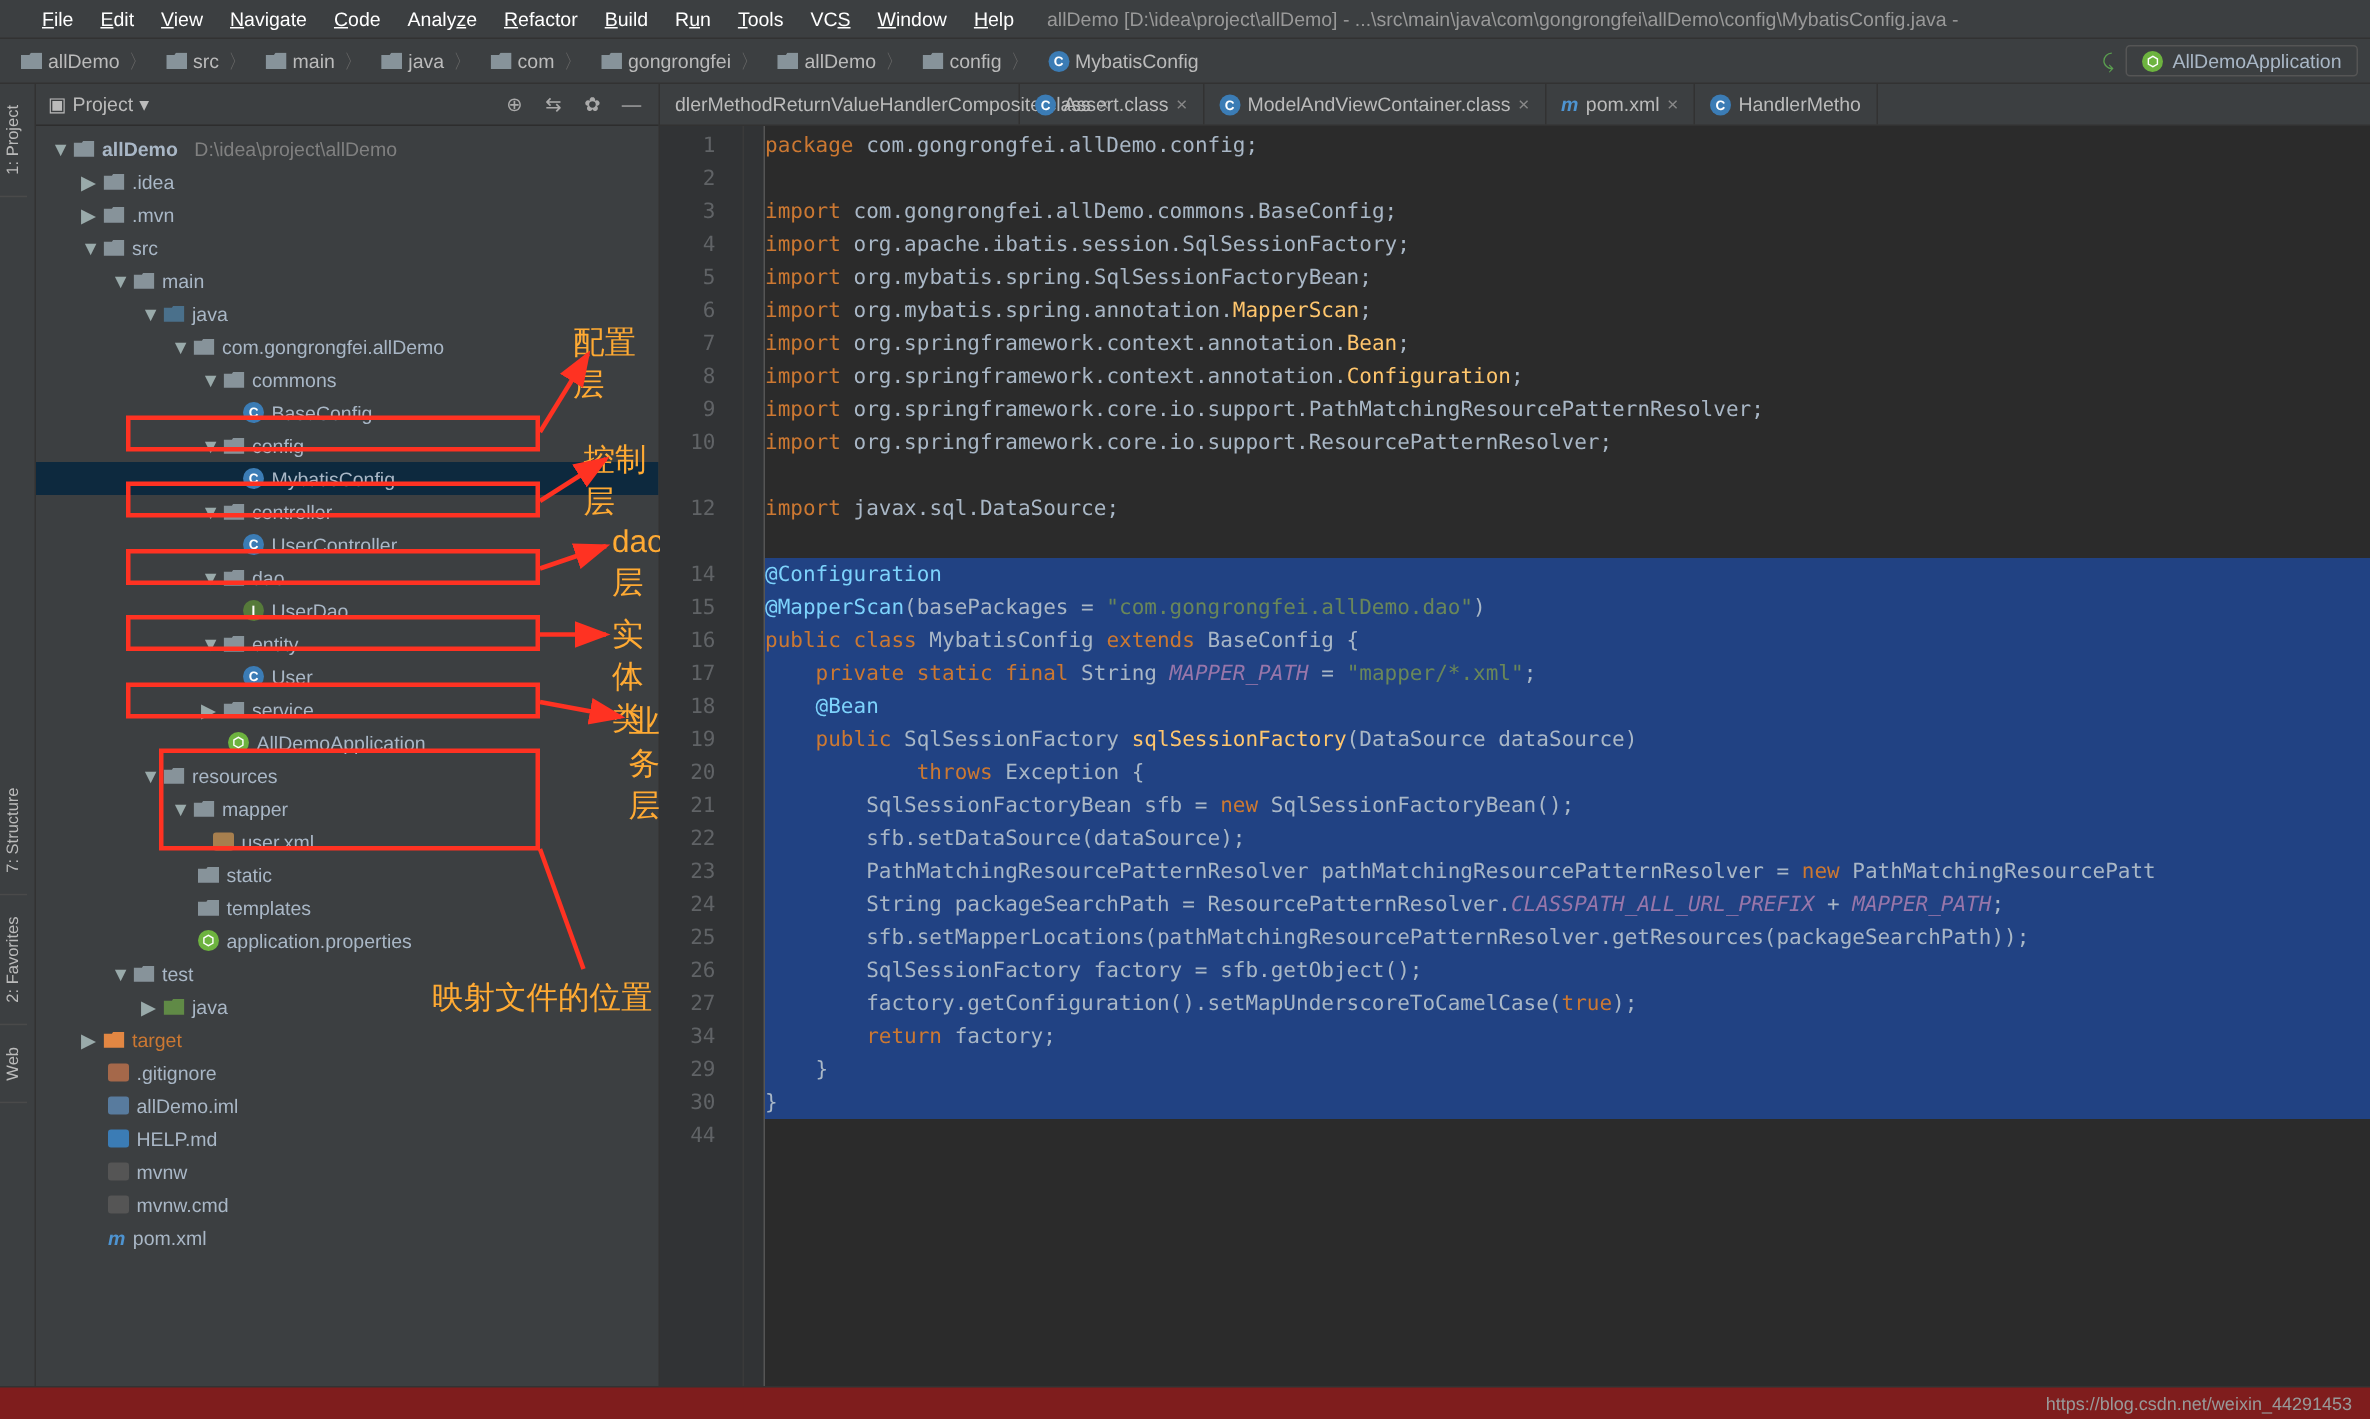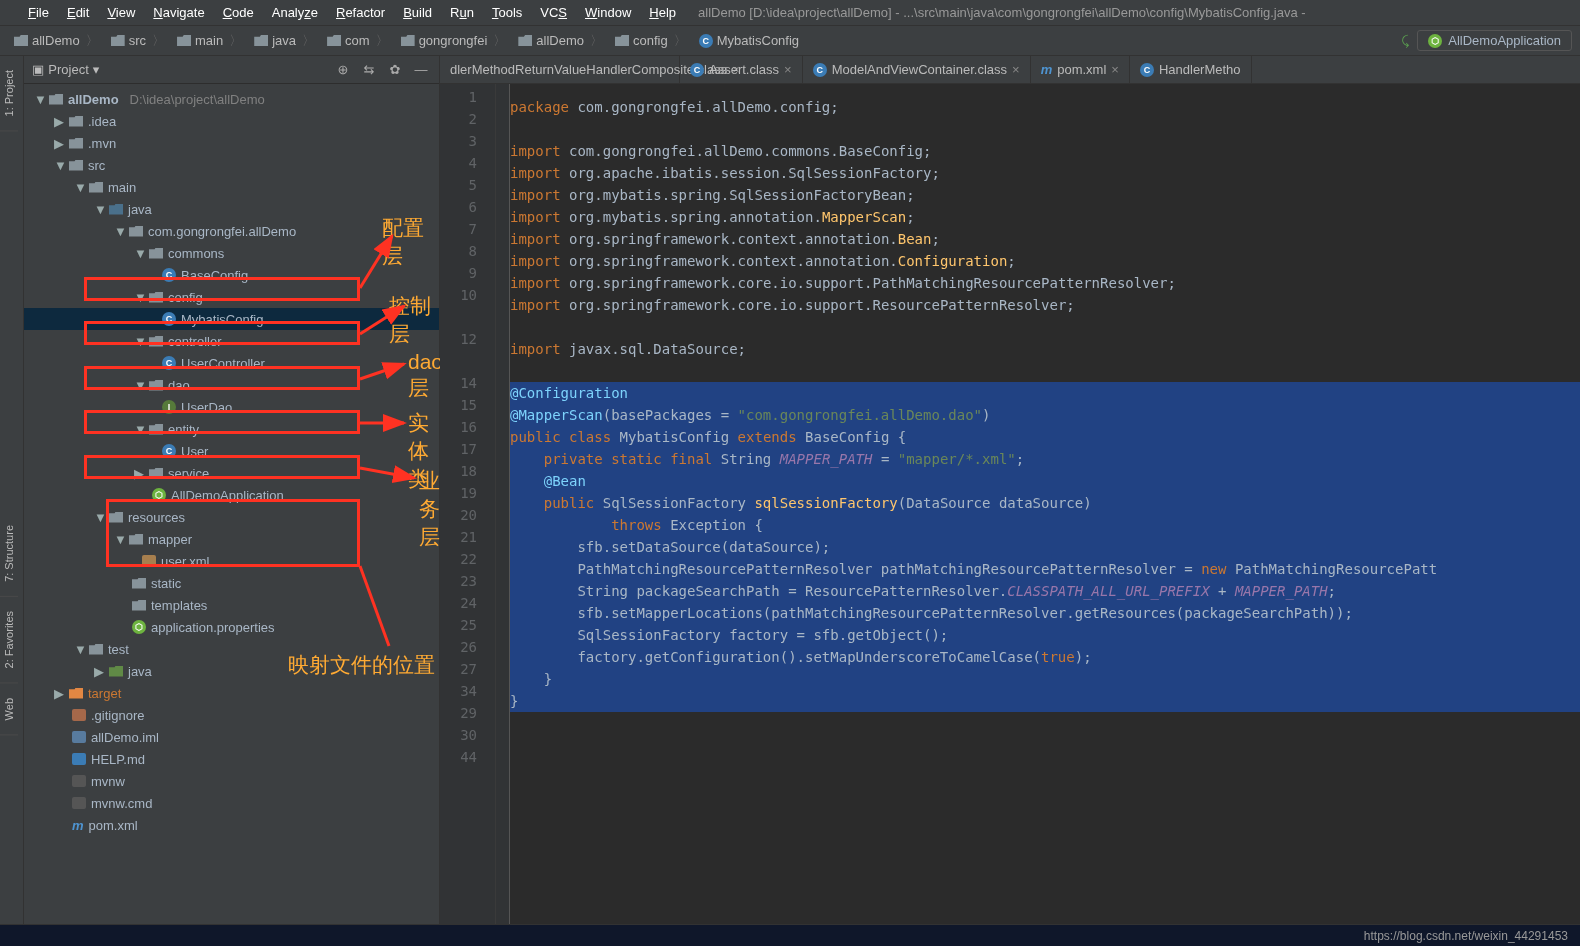--- a/index.html
+++ b/index.html
@@ -51,32 +51,32 @@
 
 
 .editor{flex:1;display:flex;flex-direction:column;background:#2b2b2b}
 .tabs{height:28px;background:#3c3f41;display:flex;align-items:stretch;overflow:hidden;border-bottom:1px solid #323232}
 .tab{display:flex;align-items:center;gap:5px;padding:0 10px;border-right:1px solid #323232;cursor:pointer;color:#bbb;max-width:240px}
 .tab .x{color:#888;cursor:pointer}
 .code{flex:1;display:flex;position:relative;overflow:hidden;font-family:"Consolas",monospace;font-size:14px}
 .gutter{width:56px;background:#313335;text-align:right;padding-top:2px;color:#606366;border-right:1px solid #3a3a3a}
 .gutter div{height:22px;line-height:22px;padding-right:18px}
 .marks{width:14px;background:#313335;border-right:1px solid #555}
-.lines{flex:1;padding-top:12px;overflow:hidden}
+.lines{flex:1;padding-top:2px;overflow:hidden}
 .ln{height:22px;line-height:22px;white-space:pre}
 .ln.hl{background:#214283}
 .kw{color:#cc7832}
 .str{color:#6a8759}
 .ann{color:#7dd3fc}
 .it{font-style:italic;color:#9876aa}
 .fn{color:#ffc66d}
 .typ{color:#a9b7c6}
 
 
-.status{position:absolute;bottom:0;left:0;right:0;height:22px;background:#0f172a;display:flex;align-items:center;justify-content:flex-end;padding:0 12px;color:#999;font-size:12px;border-top:1px solid #323232}
+.status{position:absolute;bottom:0;left:0;right:0;height:22px;background:#7f1d1d;display:flex;align-items:center;justify-content:flex-end;padding:0 12px;color:#999;font-size:12px;border-top:1px solid #323232}
 </style>
 </head>
 <body>
 
 <div class="menubar">
   <span class="item"><u>F</u>ile</span>
   <span class="item"><u>E</u>dit</span>
   <span class="item"><u>V</u>iew</span>
   <span class="item"><u>N</u>avigate</span>
   <span class="item"><u>C</u>ode</span>
@@ -424,26 +424,28 @@
 <div class="ln"></div>
 <div class="ln"><span class="kw">import </span><span class="typ">javax.sql.DataSource;</span></div>
 <div class="ln"></div>
 <div class="ln hl"><span class="ann">@Configuration</span></div>
 <div class="ln hl"><span class="ann">@MapperScan</span><span class="typ">(basePackages = </span><span class="str">"com.gongrongfei.allDemo.dao"</span><span class="typ">)</span></div>
 <div class="ln hl"><span class="kw">public class </span><span class="typ">MybatisConfig </span><span class="kw">extends </span><span class="typ">BaseConfig {</span></div>
 <div class="ln hl"><span class="kw">    private static final </span><span class="typ">String </span><span class="it">MAPPER_PATH</span><span class="typ"> = </span><span class="str">"mapper/*.xml"</span><span class="typ">;</span></div>
 <div class="ln hl"><span class="ann">    @Bean</span></div>
 <div class="ln hl"><span class="kw">    public </span><span class="typ">SqlSessionFactory </span><span class="fn">sqlSessionFactory</span><span class="typ">(DataSource dataSource)</span></div>
 <div class="ln hl"><span class="kw">            throws </span><span class="typ">Exception {</span></div>
+<div class="ln hl"><span class="typ">        SqlSessionFactoryBean sfb = </span><span class="kw">new </span><span class="typ">SqlSessionFactoryBean();</span></div>
 <div class="ln hl"><span class="typ">        sfb.setDataSource(dataSource);</span></div>
 <div class="ln hl"><span class="typ">        PathMatchingResourcePatternResolver pathMatchingResourcePatternResolver = </span><span class="kw">new </span><span class="typ">PathMatchingResourcePatt</span></div>
 <div class="ln hl"><span class="typ">        String packageSearchPath = ResourcePatternResolver.</span><span class="it">CLASSPATH_ALL_URL_PREFIX</span><span class="typ"> + </span><span class="it">MAPPER_PATH</span><span class="typ">;</span></div>
 <div class="ln hl"><span class="typ">        sfb.setMapperLocations(pathMatchingResourcePatternResolver.getResources(packageSearchPath));</span></div>
 <div class="ln hl"><span class="typ">        SqlSessionFactory factory = sfb.getObject();</span></div>
 <div class="ln hl"><span class="typ">        factory.getConfiguration().setMapUnderscoreToCamelCase(</span><span class="kw">true</span><span class="typ">);</span></div>
+<div class="ln hl"><span class="kw">        return </span><span class="typ">factory;</span></div>
 <div class="ln hl"><span class="typ">    }</span></div>
 <div class="ln hl"><span class="typ">}</span></div>
 <div class="ln"></div>
       </div>
     </div>
   </div>
 </div>
 
 <div class="status">
     <span>https://blog.csdn.net/weixin_44291453</span>

